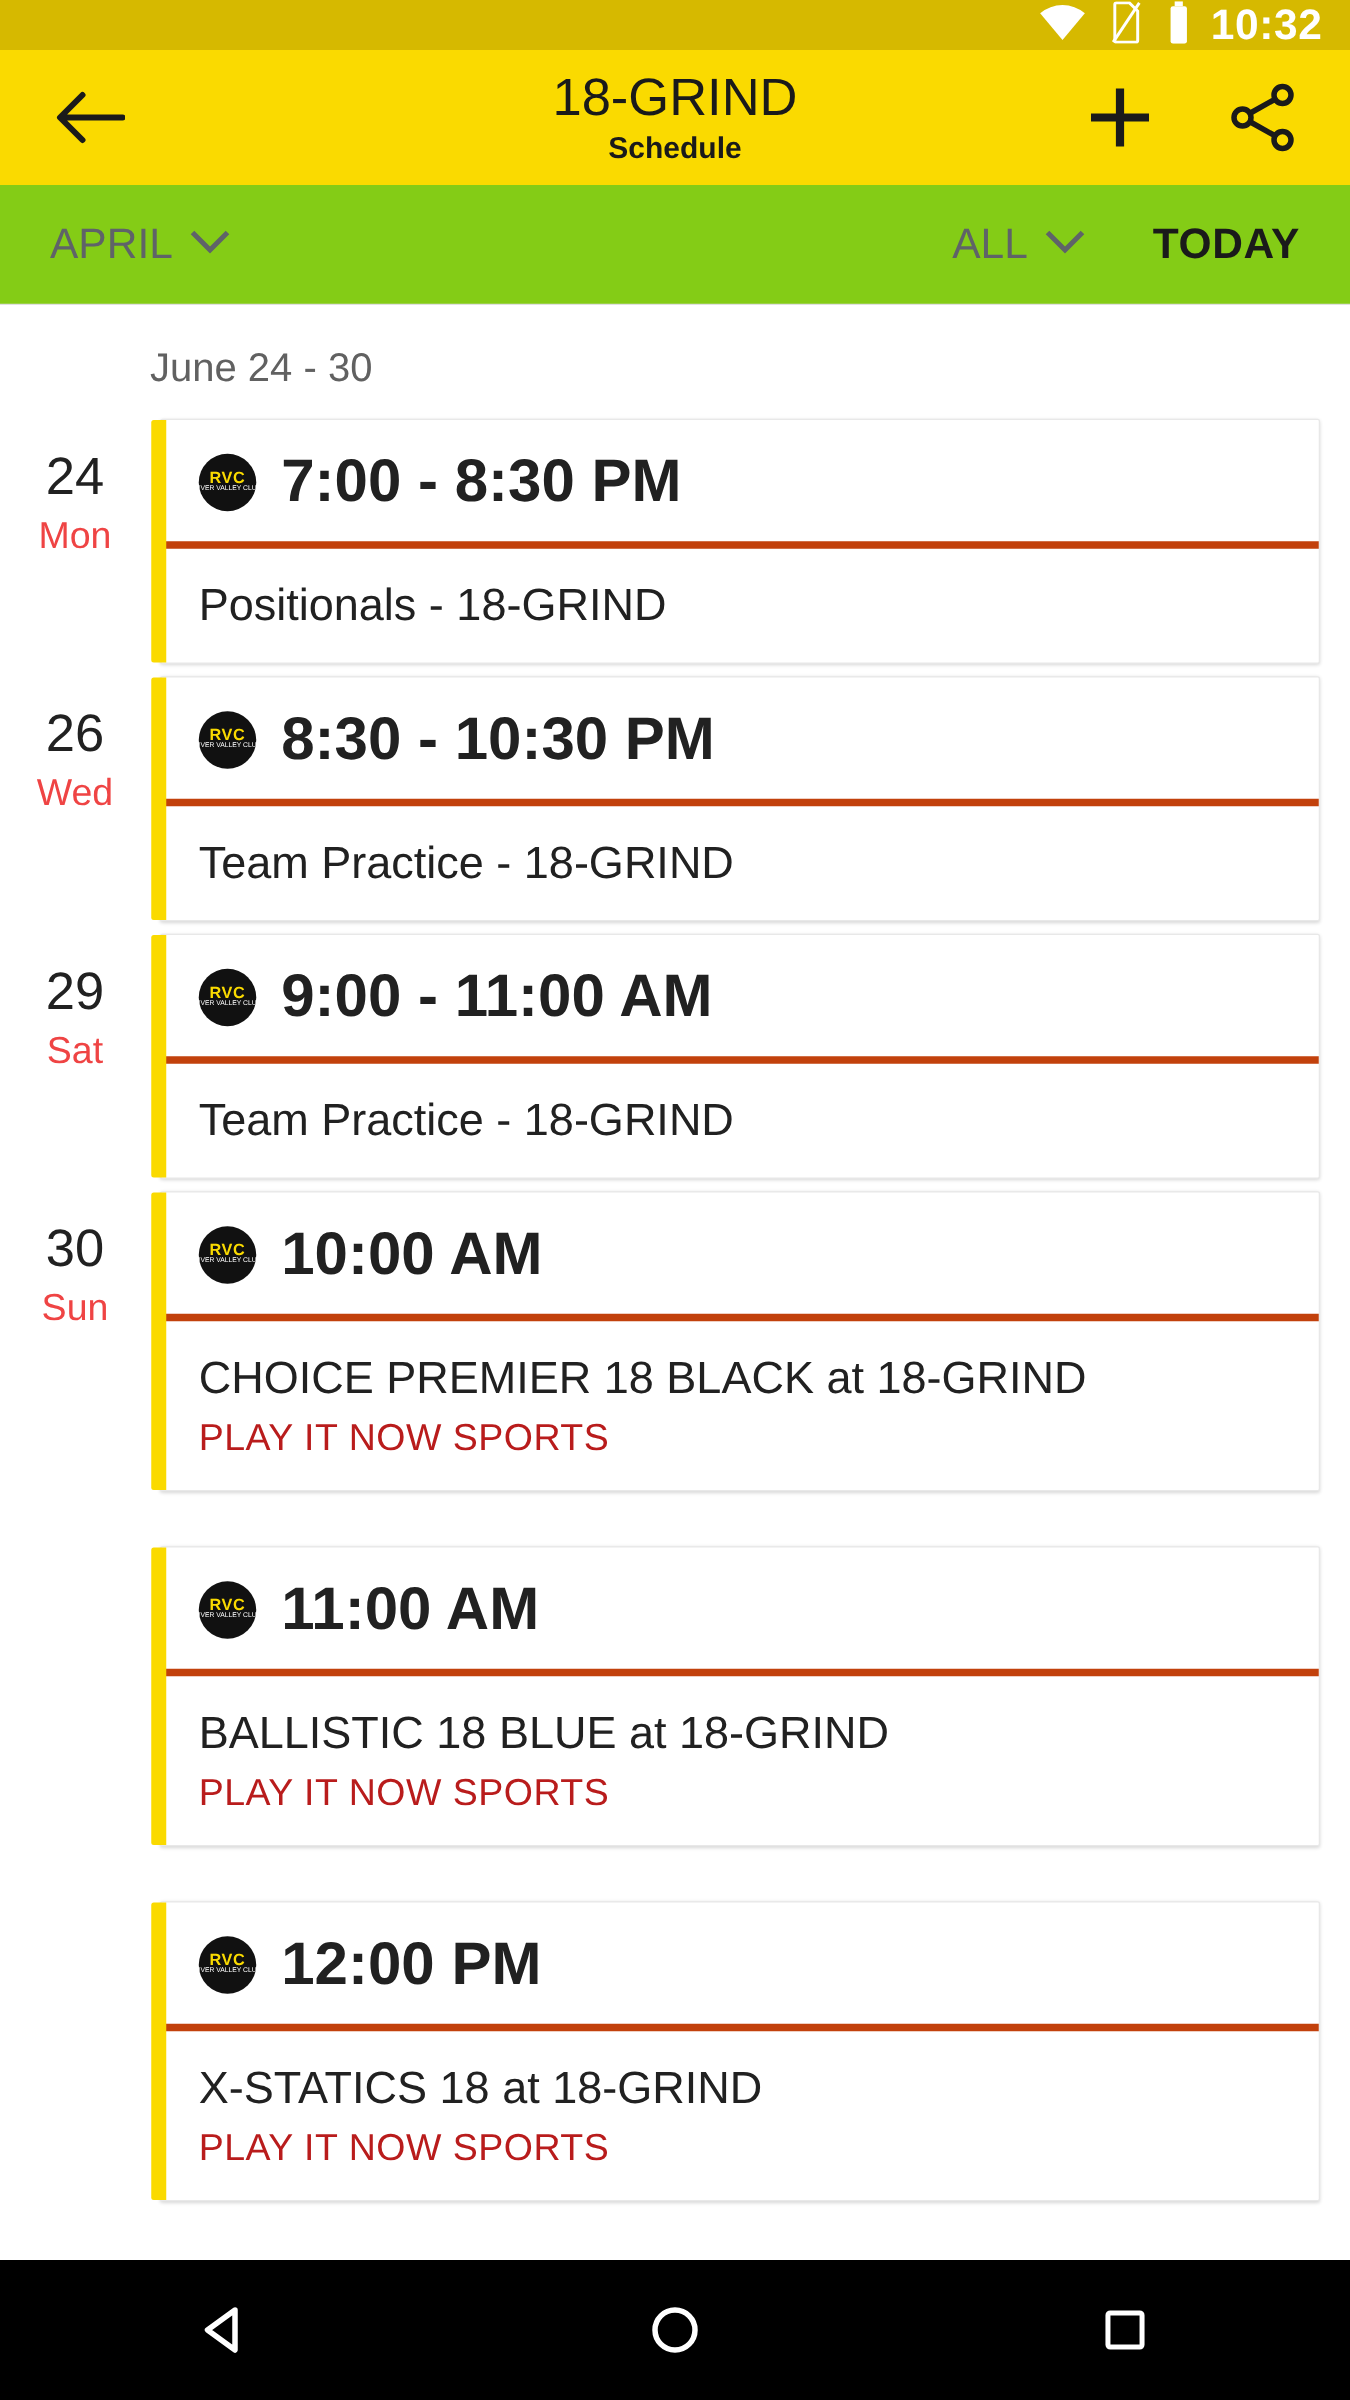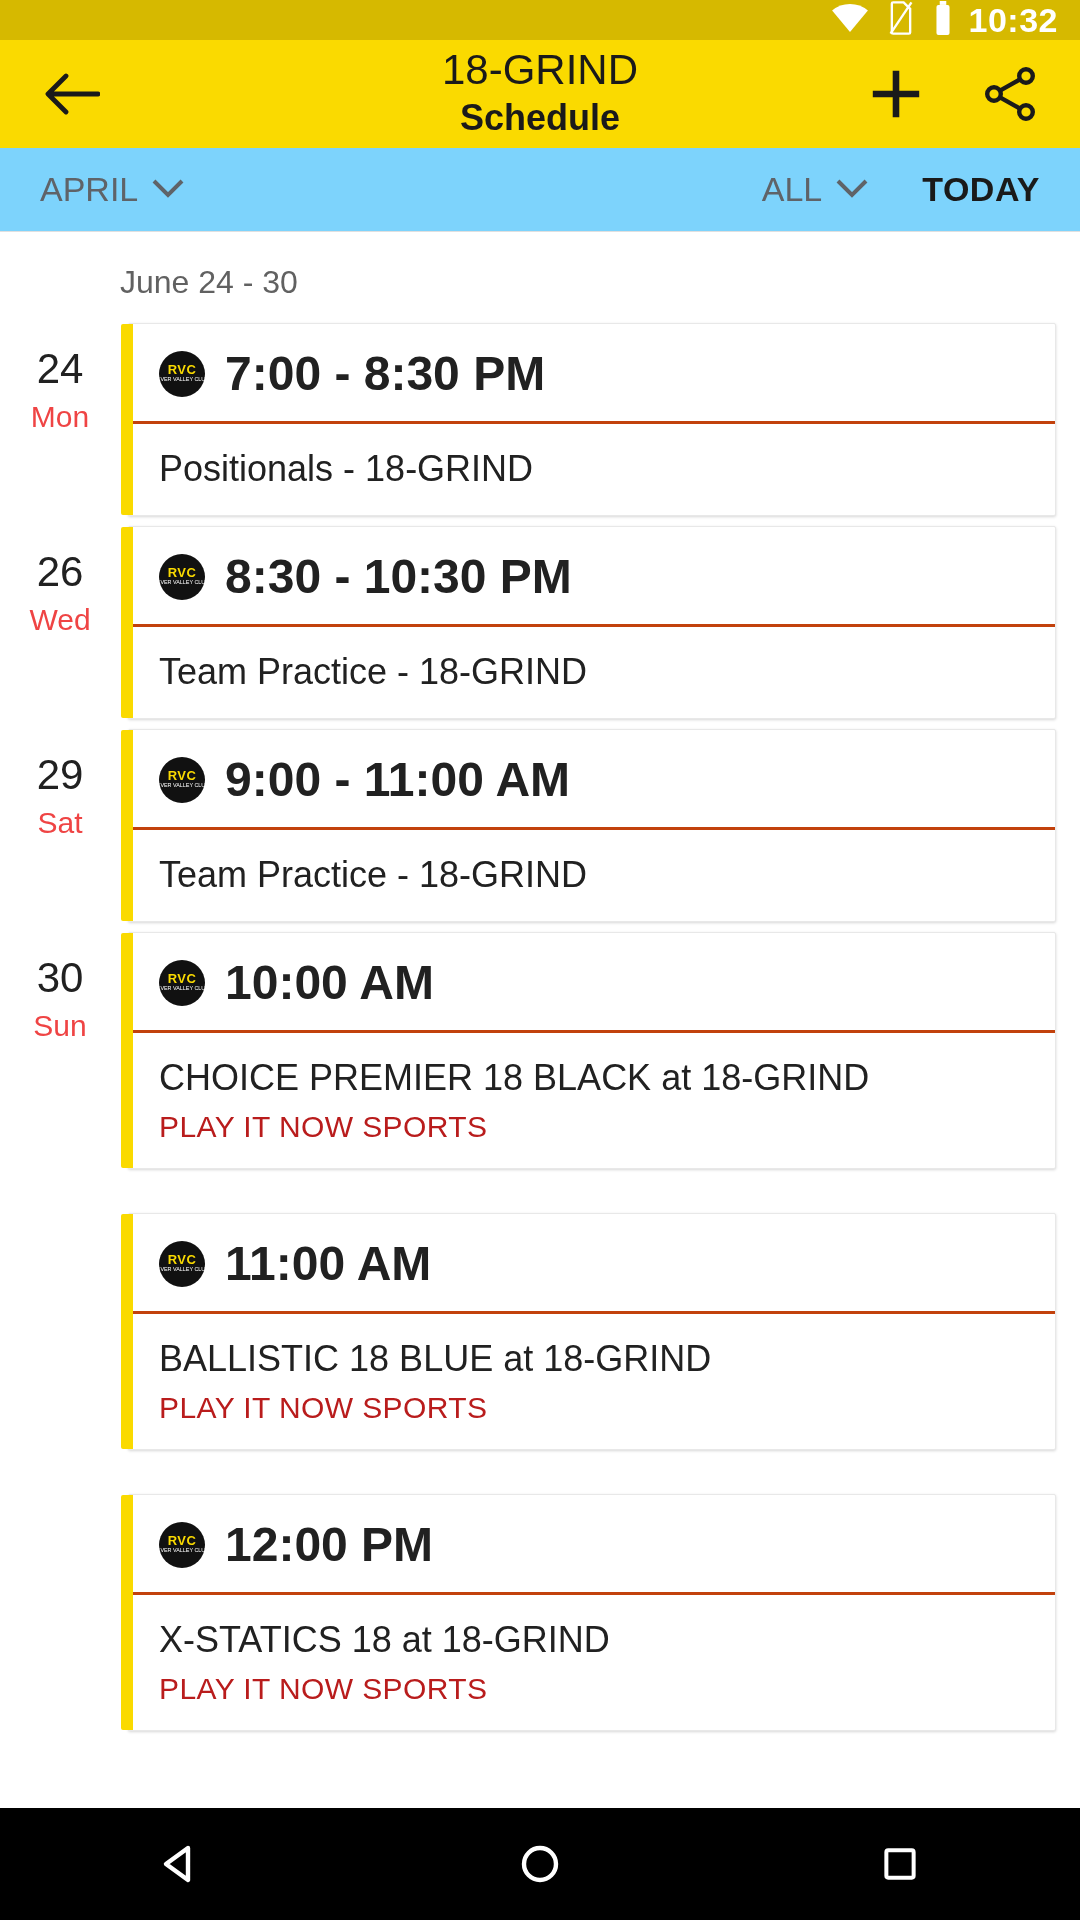--- a/index.html
+++ b/index.html
@@ -26,27 +26,27 @@
     display: flex; align-items: center; padding: 0 36px;
     position: relative;
   }
   .back-btn { width: 72px; height: 72px; display: flex; align-items: center; justify-content: center; }
   .title-block {
     position: absolute; left: 0; right: 0; top: 0; bottom: 0;
     display: flex; flex-direction: column; align-items: center; justify-content: center;
     pointer-events: none;
   }
   .title-main { font-size: 42px; color: #1a1a1a; font-weight: normal; line-height: 1.15; }
-  .title-sub { font-size: 36px; color: #1a1a1a; font-weight: bold; line-height: 1.3; }
+  .title-sub { font-size: 24px; color: #1a1a1a; font-weight: bold; line-height: 1.3; }
   .appbar-actions { margin-left: auto; display: flex; align-items: center; gap: 46px; z-index: 2; }
   .icon-btn { width: 68px; height: 68px; display: flex; align-items: center; justify-content: center; }
 
   
   .filter-bar {
-    height: 84px; background: #7dd3fc;
+    height: 96px; background: #84cc16;
     display: flex; align-items: center; padding: 0 40px;
     border-bottom: 1px solid #e0e0e0;
   }
   .filter-item { display: flex; align-items: center; gap: 14px; }
   .filter-label { font-size: 34px; color: #5f6368; }
   .filter-spacer { flex: 1; }
   .today-btn { font-size: 34px; color: #1a1a1a; font-weight: bold; letter-spacing: 0.5px; padding-left: 54px; }
 
   
   .list { flex: 1; overflow: hidden; background: #ffffff; padding-top: 10px; }
@@ -69,21 +69,21 @@
     box-shadow: 0 1px 3px rgba(0,0,0,0.16);
     margin-left: 8px;
   }
   .event-card::before {
     content: ""; position: absolute; left: -8px; top: 0; bottom: 0;
     width: 12px; background: #fada00; border-radius: 2px 0 0 2px;
   }
   .event-time-row {
     display: flex; align-items: center; gap: 20px;
     padding: 22px 30px 20px 30px;
-    border-bottom: 3px solid #c2410c;
+    border-bottom: 6px solid #c2410c;
   }
   .team-logo {
     width: 46px; height: 46px; border-radius: 50%; background: #111111;
     display: flex; flex-direction: column; align-items: center; justify-content: center;
     flex: 0 0 46px; overflow: hidden;
   }
   .team-logo .lg-top { font-size: 13px; color: #fada00; font-weight: bold; line-height: 1; letter-spacing: 0.5px; }
   .team-logo .lg-bot { font-size: 6px; color: #ffffff; line-height: 1.2; transform: scale(0.9); white-space: nowrap; }
   .event-time { font-size: 48px; color: #212121; font-weight: bold; }
   .event-body { padding: 22px 30px 24px 30px; }

